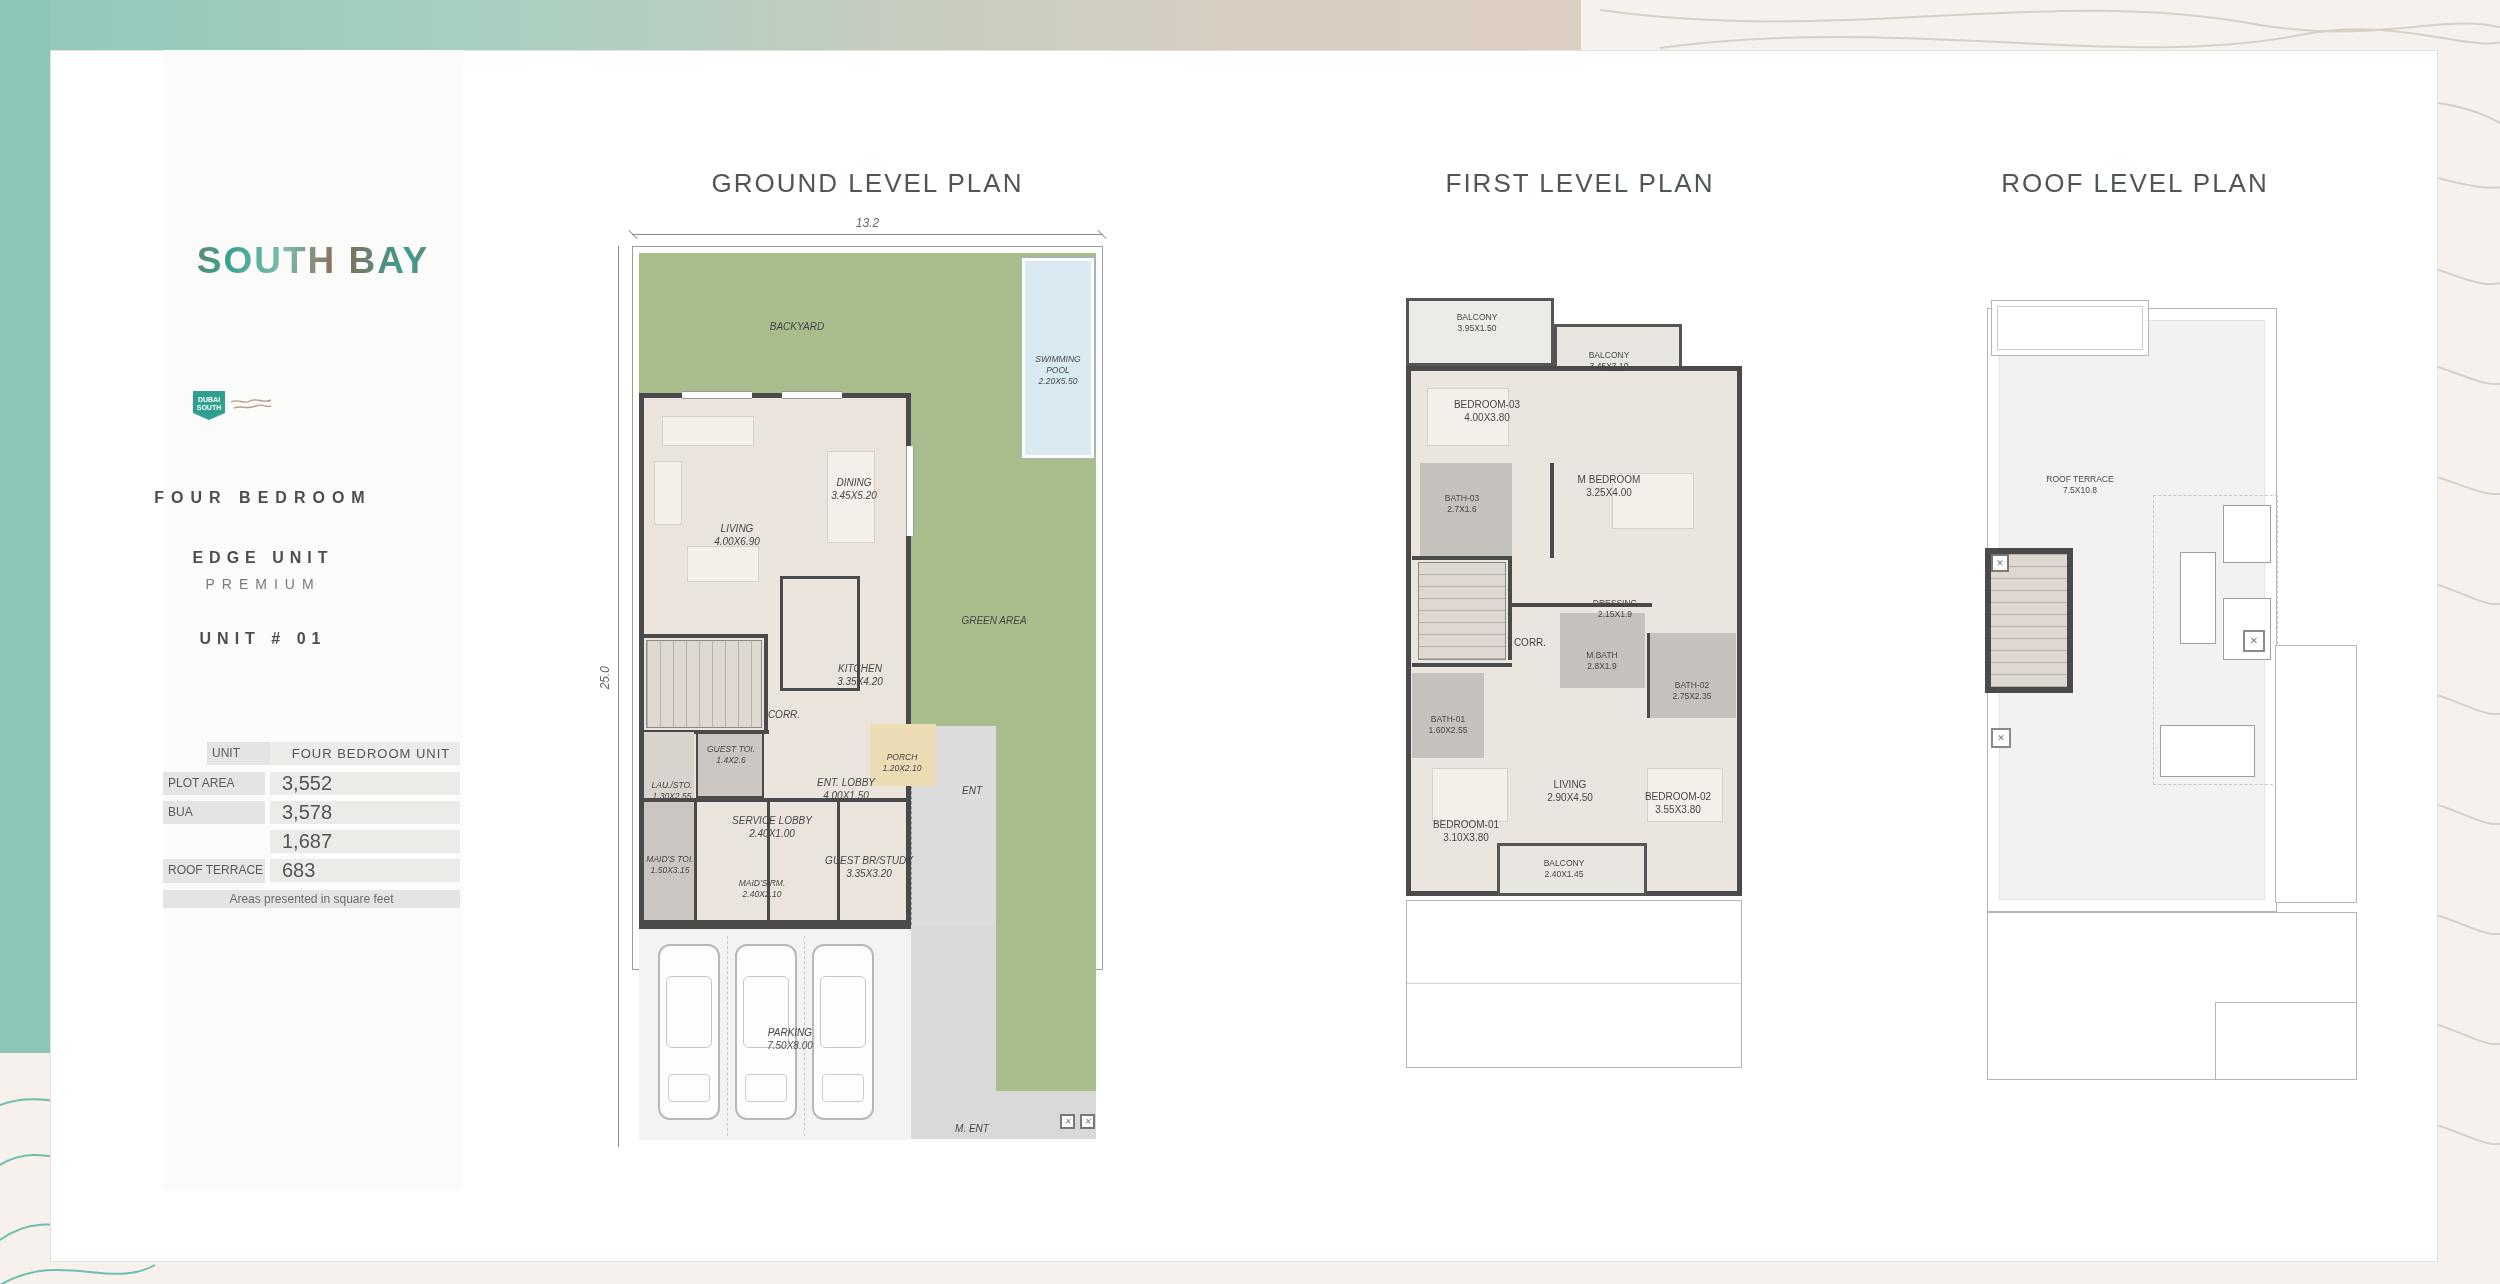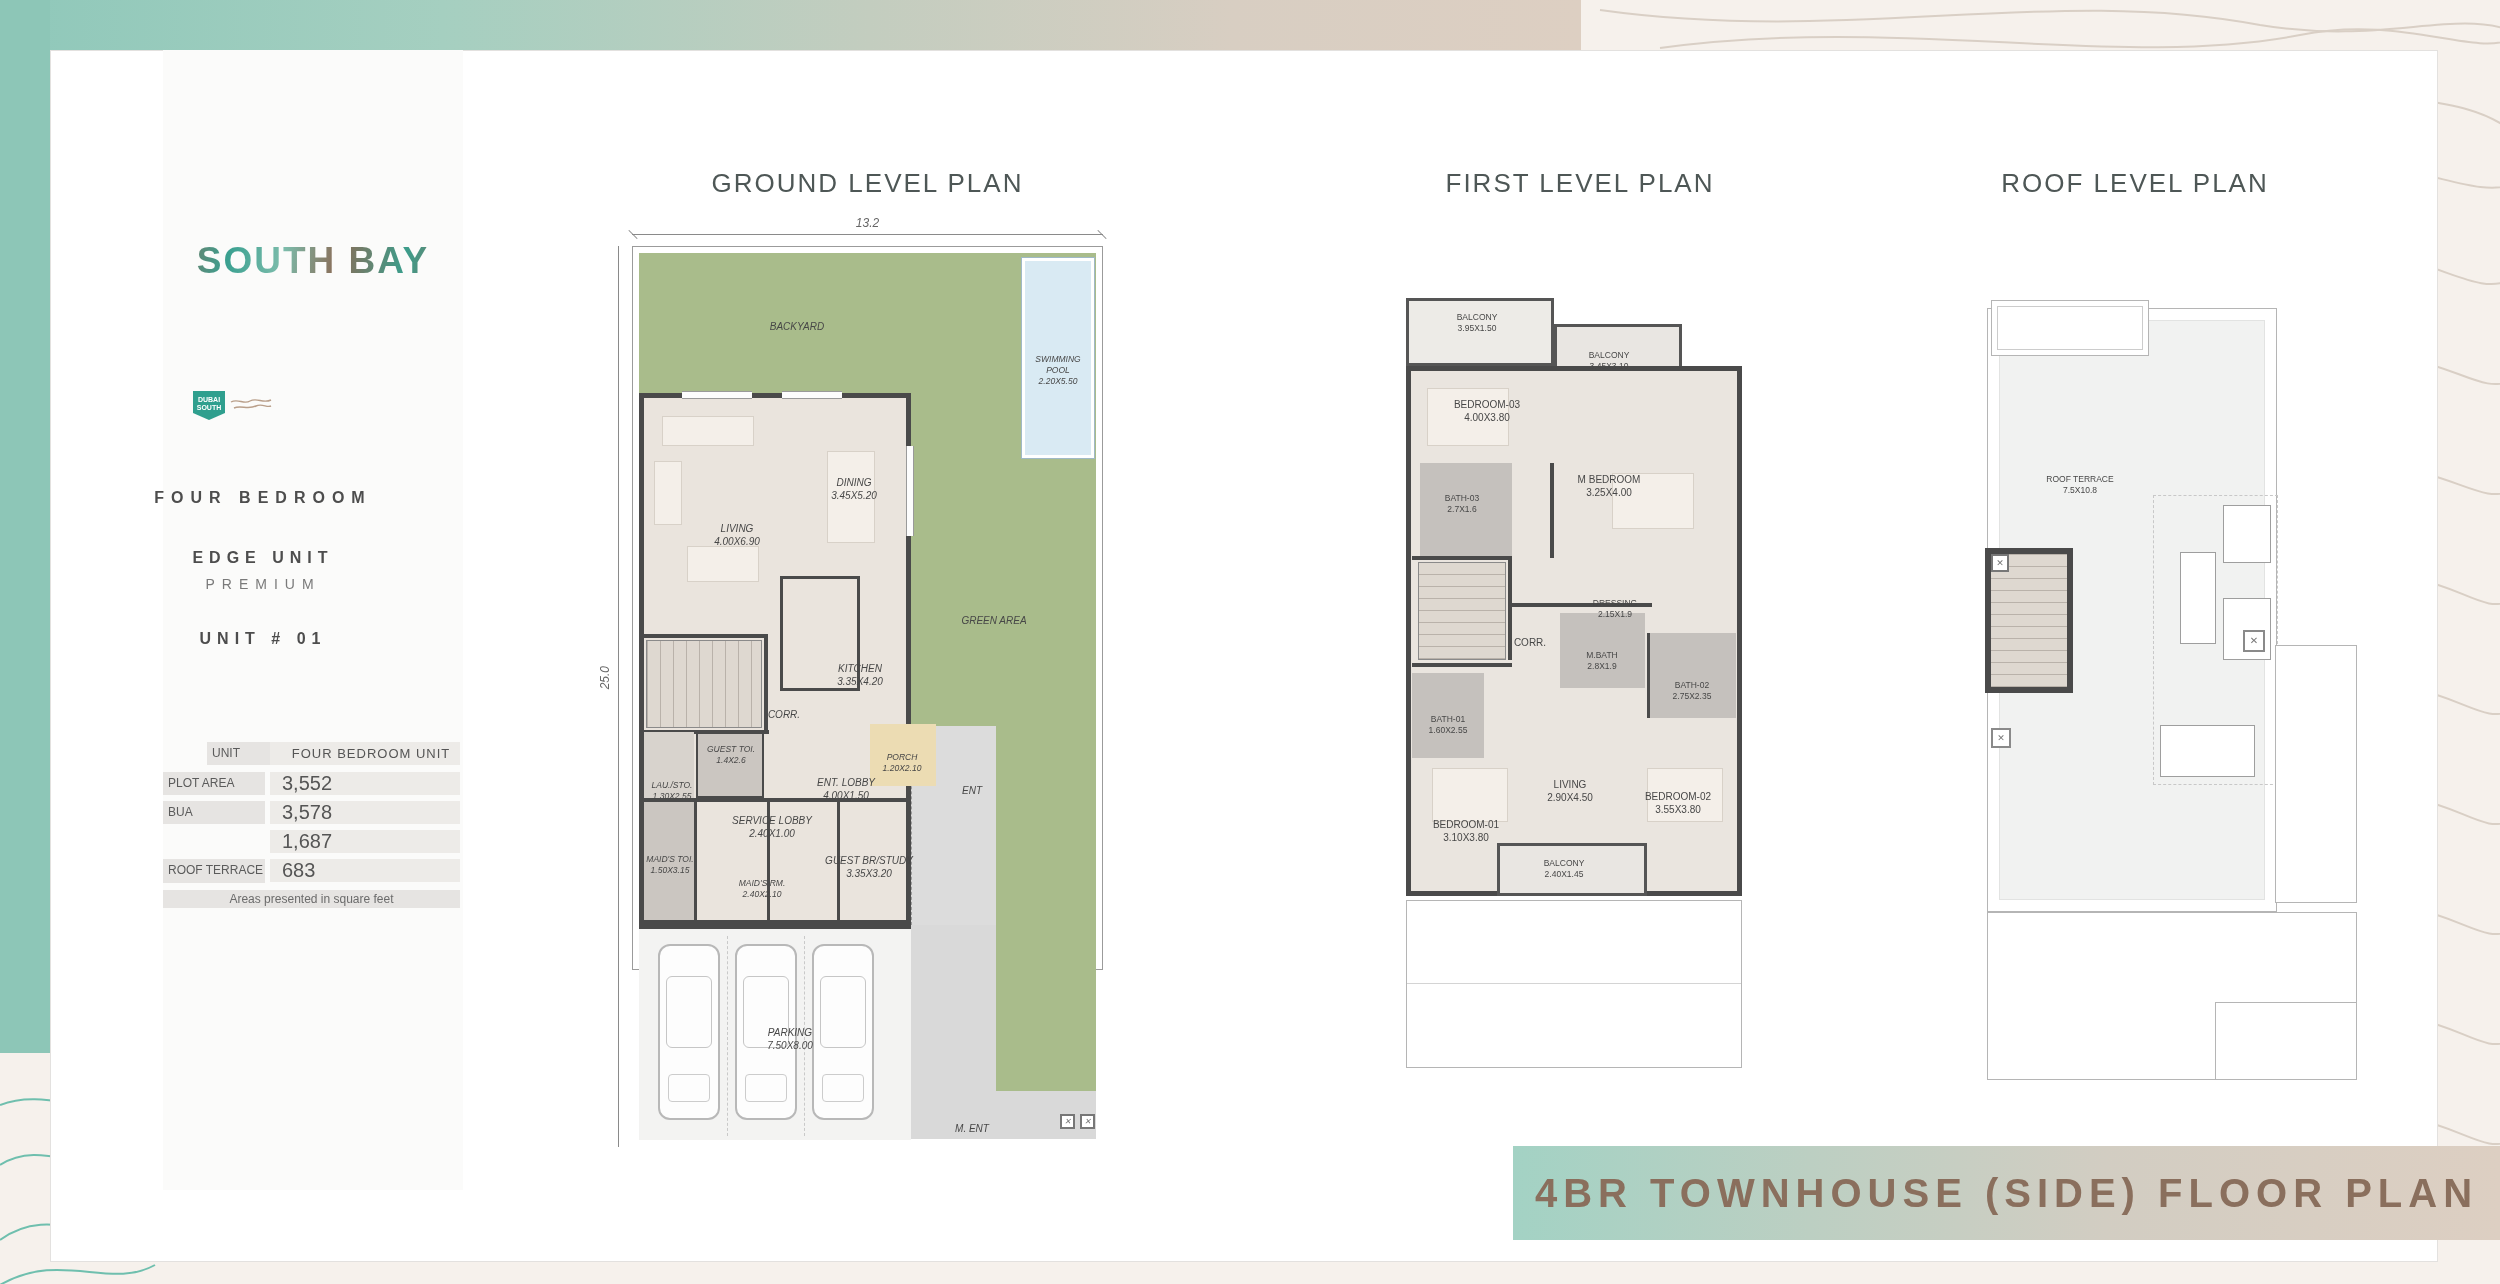--- a/index.html
+++ b/index.html
@@ -342,17 +342,14 @@
     <div class="thin" style="left:290px;top:345px;width:82px;height:258px;"></div>
     <div class="thin" style="left:2px;top:612px;width:370px;height:168px;"></div>
     <div class="thin" style="left:230px;top:702px;width:142px;height:78px;"></div>
 
     <div class="rm sm" style="left:95px;top:174px;">
         <span>ROOF TERRACE</span>
         <span>7.5X10.8</span>
       </div>
   </div>
 
-  <div class="banner">
-    <div>4BR TOWNHOUSE (SIDE) FLOOR PLAN</div>
-  </div>
 
 </div>
 
 </body></html>

